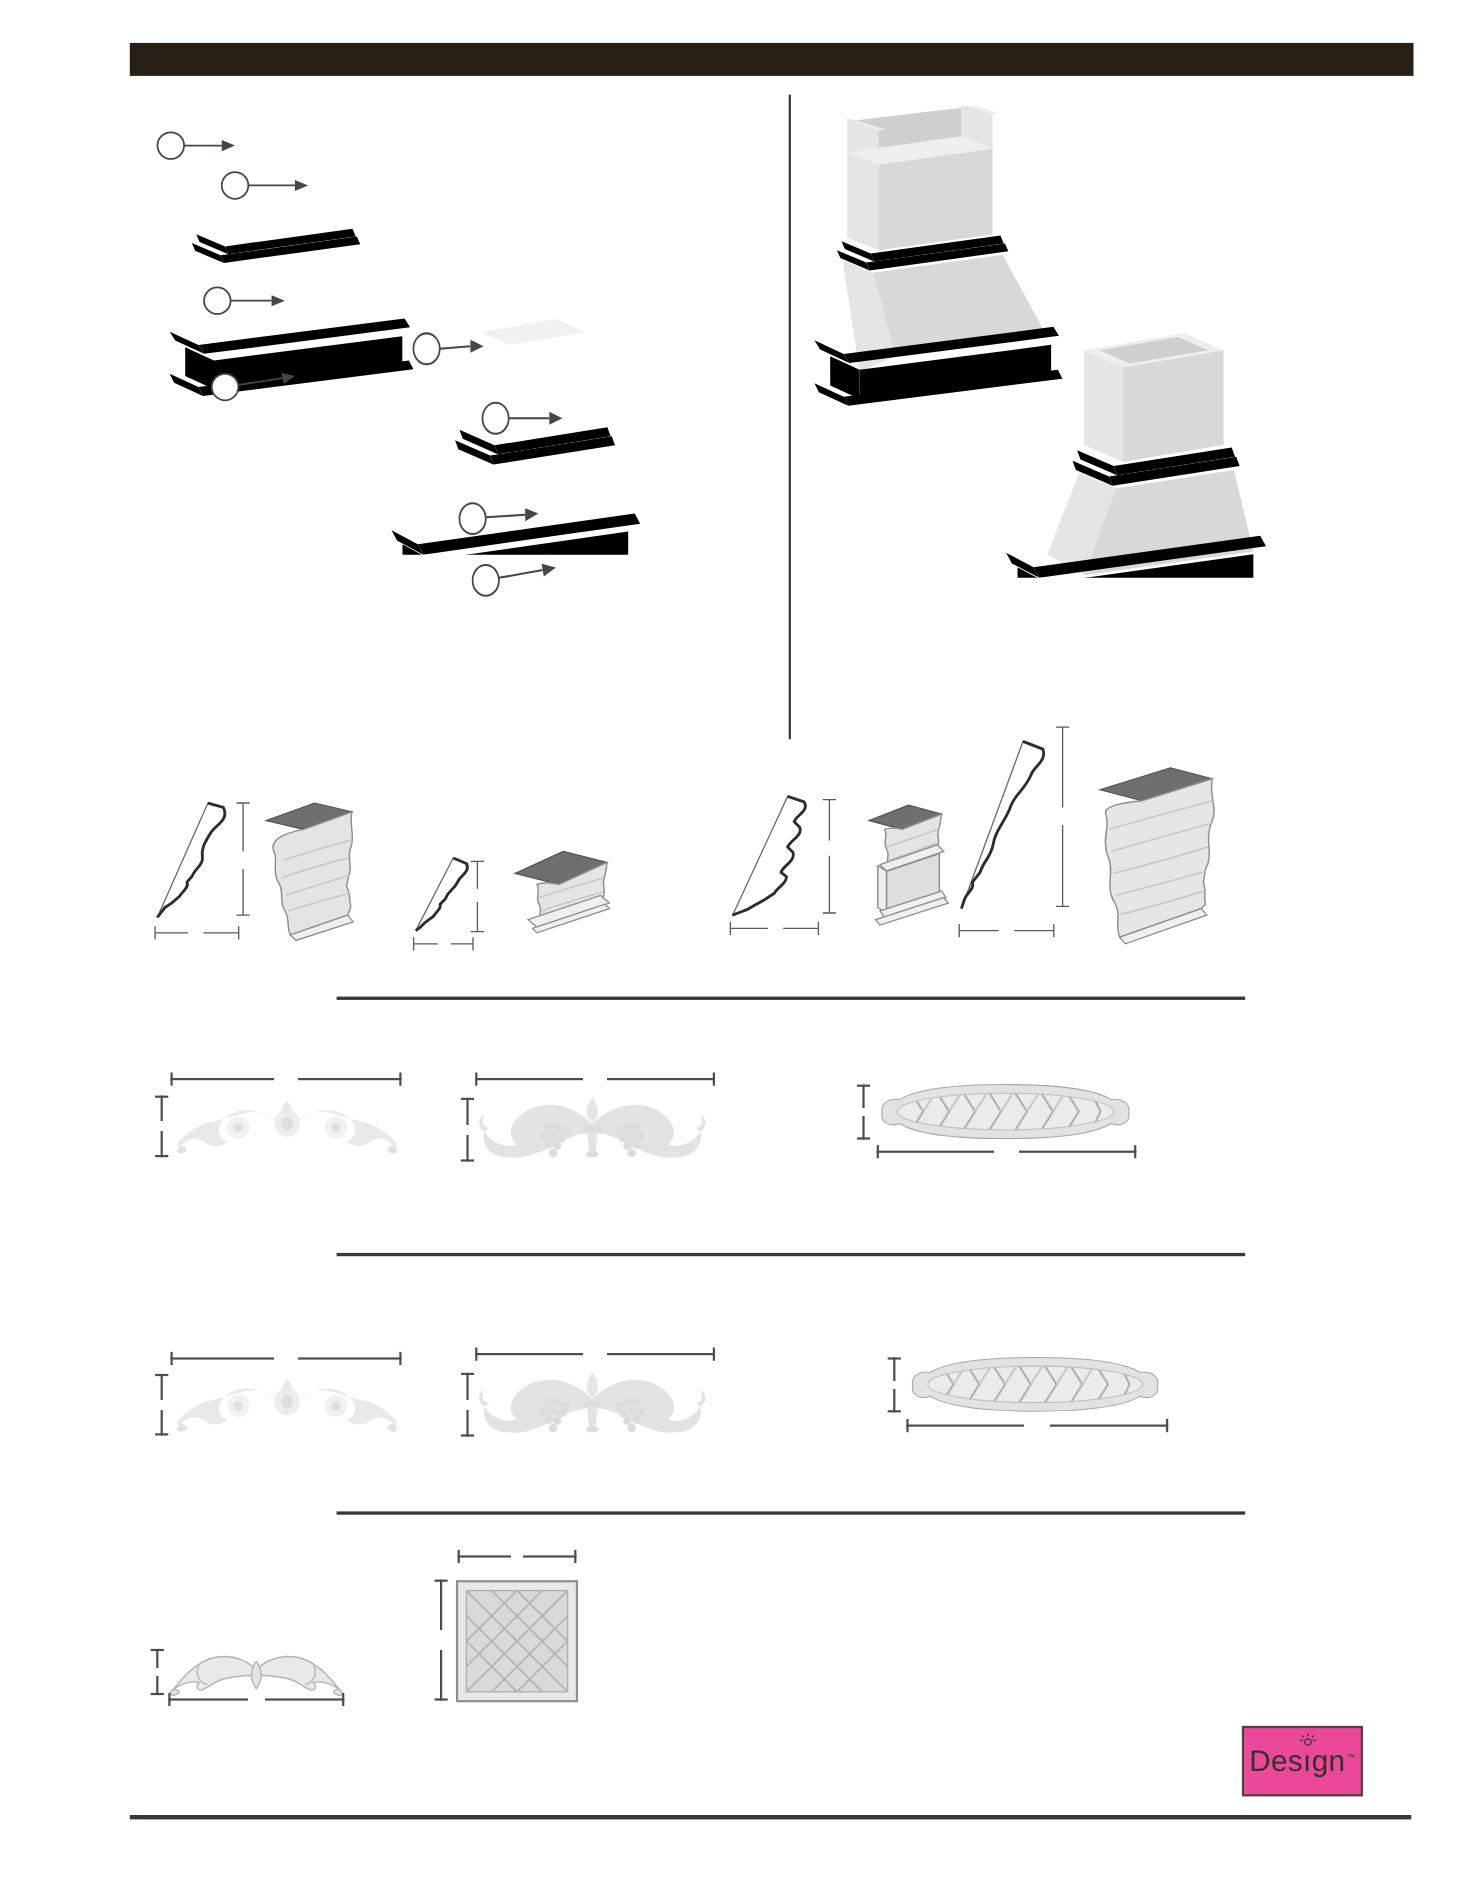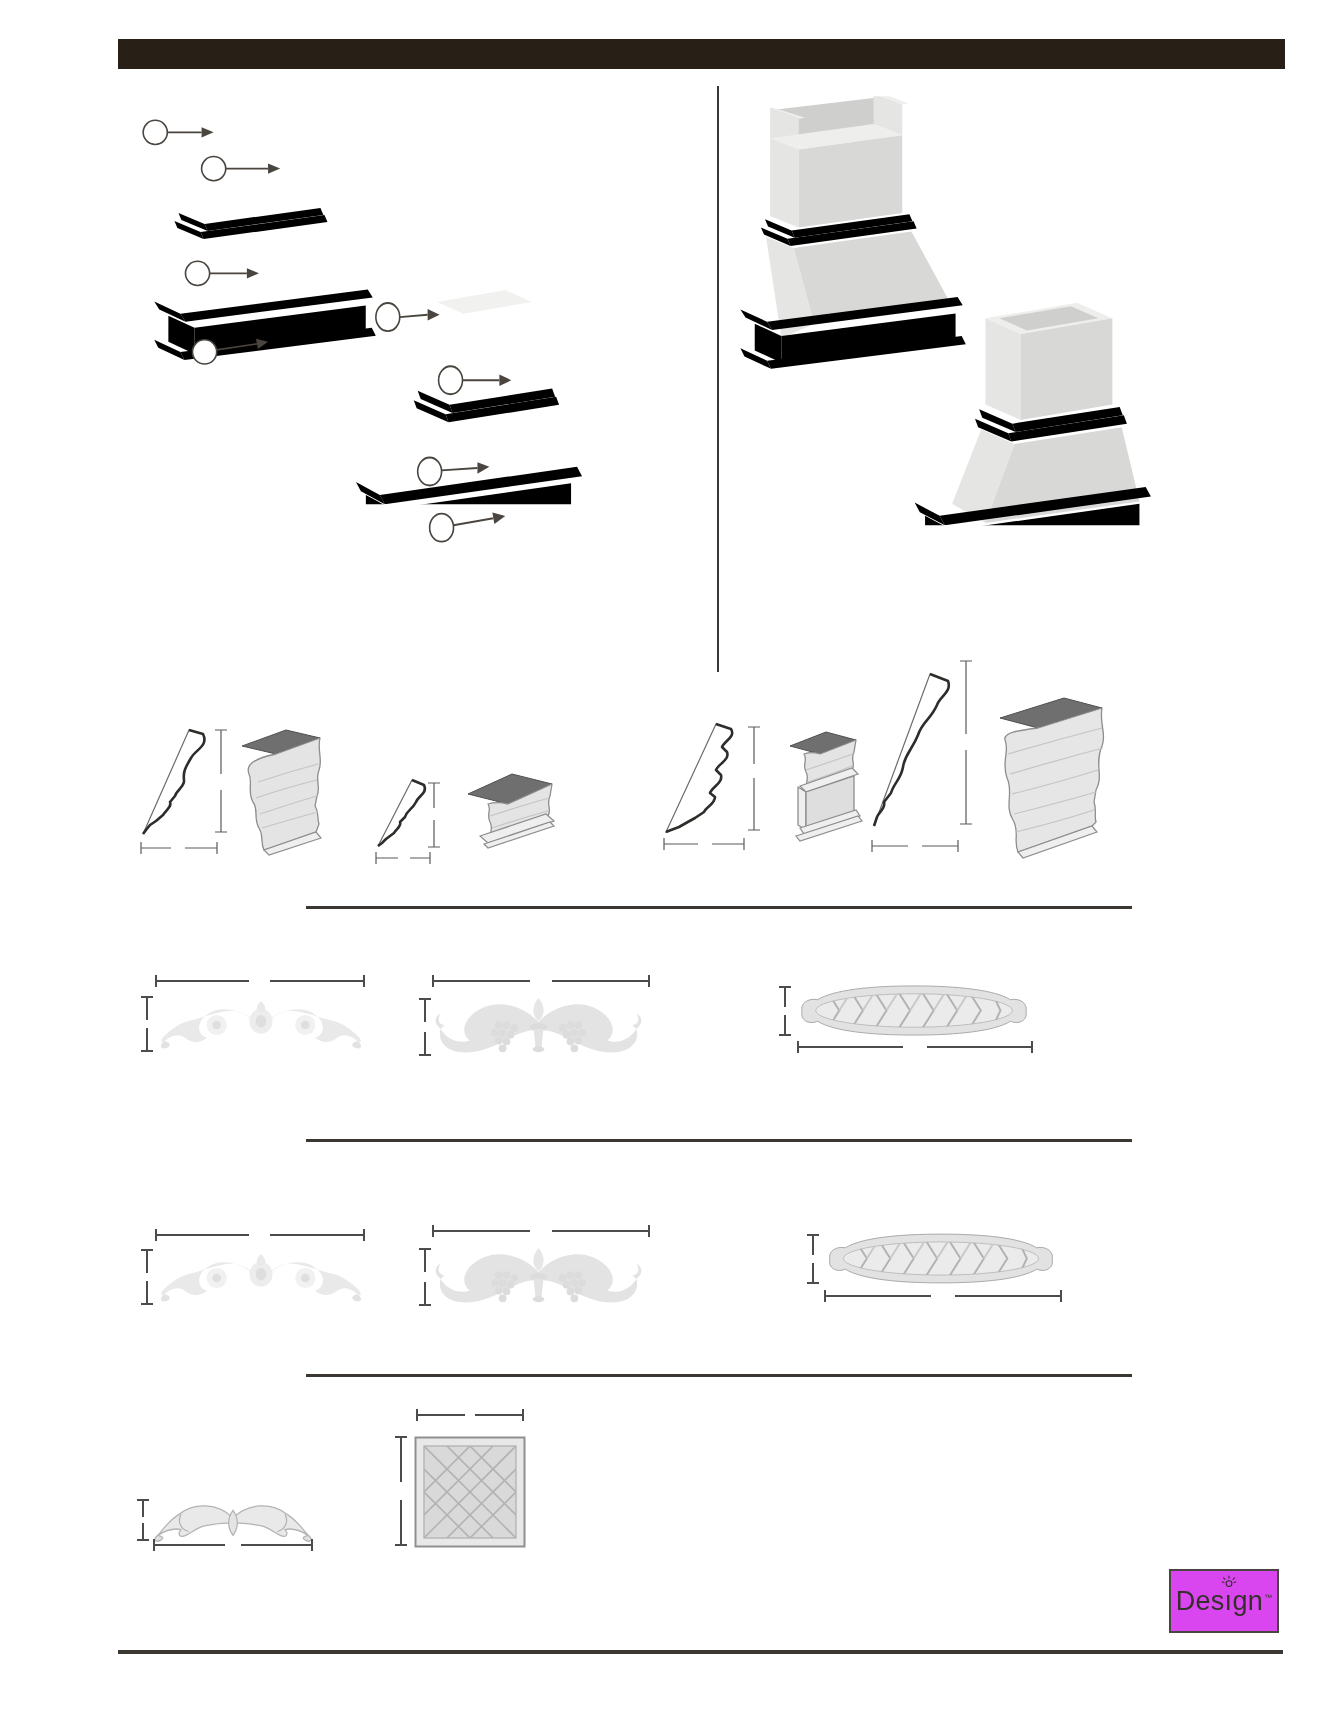--- a/index.html
+++ b/index.html
@@ -39,22 +39,22 @@
   
   .m3d .top { fill:#6f6f6f; stroke:#4f4f4f; stroke-width:1; }
   .m3d .facefill { fill:#e4e4e4; stroke:#8d8d8d; stroke-width:1.3; stroke-linejoin:round; }
   .m3d .foot { fill:#efefef; stroke:#8d8d8d; stroke-width:1.2; }
   .m3d .shade { fill:none; stroke:#c4c4c4; stroke-width:1.2; }
 
   
   .applique path, .applique ellipse, .applique circle { stroke:#b3b3b3; stroke-width:1.3; }
 
   
-  .logo-box { position:absolute; left:1169px; top:1569px; width:110px; height:64px;
-              border:2px solid #4a453f; background:#d946ef; display:flex; align-items:center; justify-content:center; }
+  .logo-box { position:absolute; left:1129px; top:1569px; width:110px; height:64px;
+              border:2px solid #4a453f; background:#ec4899; display:flex; align-items:center; justify-content:center; }
   .logo-text { font-size:27px; font-weight:500; color:#35302a; letter-spacing:.3px;
                display:flex; align-items:baseline; line-height:1; }
   .bulb-i { position:relative; display:inline-block; }
   .bulb-svg { position:absolute; left:-5px; top:-14px; width:18px; height:16px; }
   .tm { font-size:8px; margin-left:1px; transform:translateY(-10px); }
 </style>
 </head>
 <body>
 
 <div id="page" style="--header-bar: #281f17; --rule: #3b3733; --line-art: #4a453f; --dimension: #4c4c4c; --shade-fill: #d8d9d7; --moulding-top: #6f6f6f; --moulding-face: #e4e4e4; --applique-fill: #e9e9e9;">

